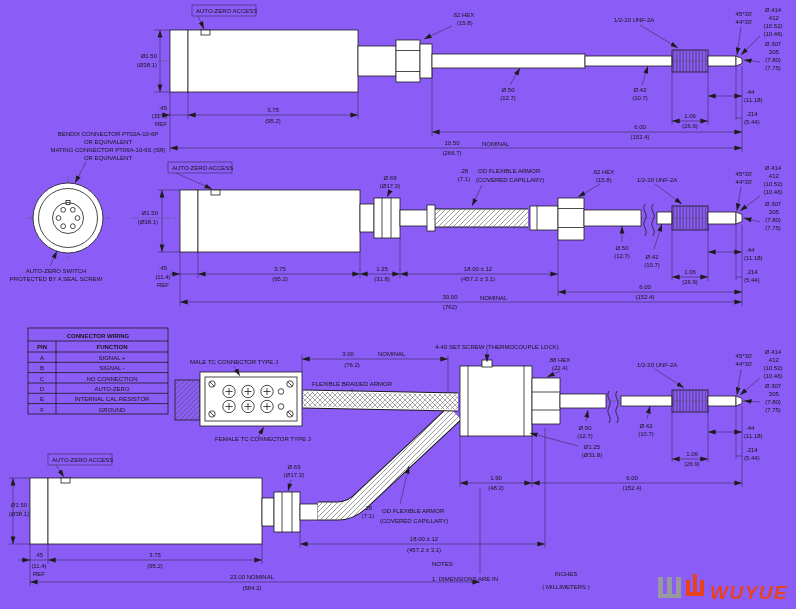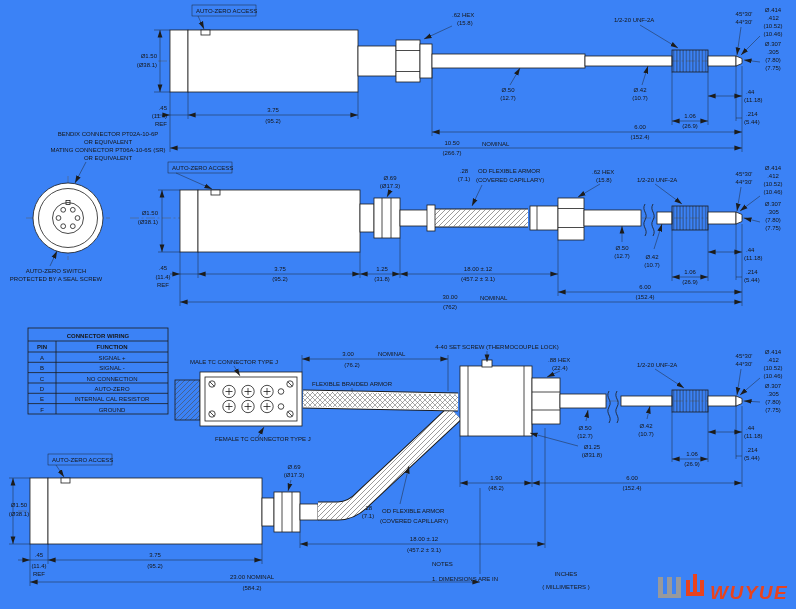--- a/index.html
+++ b/index.html
@@ -1,16 +1,16 @@
 <!DOCTYPE html>
 <html><head>
 <meta charset="utf-8">
 <style>
   html,body{margin:0;padding:0;background:#fff}
-  .sheet{width:796px;height:609px;position:relative;background:#3b82f6;overflow:hidden}
+  .sheet{width:796px;height:609px;position:relative;background:#8b5cf6;overflow:hidden}
   svg{display:block}
   svg text:not(.logo){font-family:"Liberation Sans","DejaVu Sans",sans-serif;font-size:6px;fill:#161616}
   text.m{text-anchor:middle}
   text.e{text-anchor:end}
   text.tt{font-size:6.6px;font-weight:bold}
   text.th{font-weight:bold}
   text.cell{font-size:5.8px}
   text.logo{font-family:"Liberation Sans","DejaVu Sans",sans-serif;font-size:19px;font-weight:bold;font-style:italic;letter-spacing:1.5px}
   .s{stroke:#1c1c1c;stroke-width:.8;fill:none}
   .sf{stroke:#1c1c1c;stroke-width:.8;fill:#fff}

